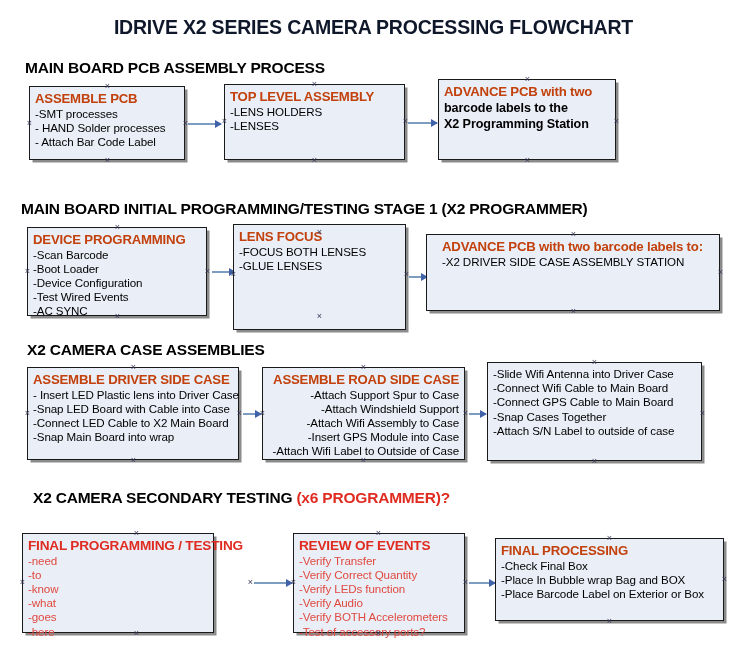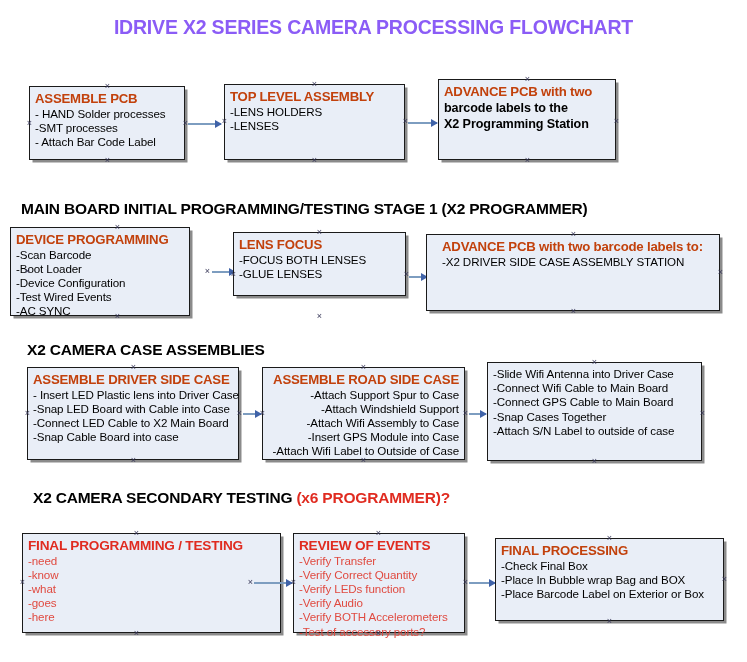--- a/index.html
+++ b/index.html
@@ -22,21 +22,21 @@
 
   
   .doc-title {
     position: absolute;
     left: 0; top: 16px;
     width: 747px;
     text-align: center;
     font-size: 19.5px;
     font-weight: bold;
     letter-spacing: -0.2px;
-    color: #8b5cf6;
+    color: #0f172a;
     white-space: nowrap;
   }
   .section-title {
     position: absolute;
     font-size: 15.5px;
     font-weight: bold;
     color: #000000;
     white-space: nowrap;
     letter-spacing: -0.2px;
   }
@@ -109,25 +109,28 @@
     border-bottom: 4px solid transparent;
   }
 </style>
 </head>
 <body>
 
 <div id="canvas">
 
   <div class="doc-title">IDRIVE X2  SERIES CAMERA PROCESSING FLOWCHART</div>
 
+  <div class="section-title" style="left:25px; top:59px;">
+    <span>MAIN BOARD PCB ASSEMBLY PROCESS</span>
+  </div>
 
   <div class="pbox" style="left:29px; top:86px; width:156px; height:74px;">
     <div class="hdr">ASSEMBLE PCB</div>
+    <div class="ln">-SMT processes</div>
     <div class="ln">- HAND Solder processes</div>
-    <div class="ln">-SMT processes</div>
     <div class="ln">- Attach Bar Code Label</div>
   </div>
   <div class="handle" style="left:104px; top:83px;"></div>
   <div class="handle" style="left:26px;  top:120px;"></div>
   <div class="handle" style="left:182px; top:120px;"></div>
   <div class="handle" style="left:104px; top:157px;"></div>
 
   <div class="conn" style="left:188px; top:123px; width:33px;"></div>
 
   <div class="pbox" style="left:224px; top:84px; width:181px; height:76px;">
@@ -148,36 +151,36 @@
     <div class="ln"> X2 Programming Station</div>
   </div>
   <div class="handle" style="left:524px; top:76px;"></div>
   <div class="handle" style="left:613px; top:118px;"></div>
   <div class="handle" style="left:524px; top:157px;"></div>
 
   <div class="section-title" style="left:21px; top:200px;">
     <span>MAIN BOARD INITIAL PROGRAMMING/TESTING STAGE 1 (X2 PROGRAMMER)</span>
   </div>
 
-  <div class="pbox" style="left:10px; top:227px; width:180px; height:89px;">
+  <div class="pbox" style="left:27px; top:227px; width:180px; height:89px;">
     <div class="hdr">DEVICE PROGRAMMING</div>
     <div class="ln">-Scan Barcode</div>
     <div class="ln">-Boot Loader</div>
     <div class="ln">-Device Configuration</div>
     <div class="ln">-Test Wired Events</div>
     <div class="ln">-AC SYNC</div>
   </div>
   <div class="handle" style="left:114px; top:224px;"></div>
   <div class="handle" style="left:24px;  top:268px;"></div>
   <div class="handle" style="left:204px; top:268px;"></div>
   <div class="handle" style="left:114px; top:313px;"></div>
 
   <div class="conn" style="left:212px; top:271px; width:23px;"></div>
 
-  <div class="pbox" style="left:233px; top:232px; width:173px; height:64px;">
+  <div class="pbox" style="left:233px; top:224px; width:173px; height:106px;">
     <div class="hdr">LENS FOCUS</div>
     <div class="ln">-FOCUS BOTH LENSES</div>
     <div class="ln">-GLUE LENSES</div>
   </div>
   <div class="handle" style="left:316px; top:229px;"></div>
   <div class="handle" style="left:230px; top:271px;"></div>
   <div class="handle" style="left:403px; top:271px;"></div>
   <div class="handle" style="left:316px; top:313px;"></div>
 
   <div class="conn" style="left:409px; top:276px; width:18px;"></div>
@@ -192,21 +195,21 @@
 
   <div class="section-title" style="left:27px; top:341px;">
     <span>X2 CAMERA CASE ASSEMBLIES</span>
   </div>
 
   <div class="pbox" style="left:27px; top:367px; width:212px; height:93px;">
     <div class="hdr">ASSEMBLE DRIVER SIDE CASE</div>
     <div class="ln">- Insert LED Plastic lens into Driver Case</div>
     <div class="ln">-Snap LED Board with Cable into Case</div>
     <div class="ln">-Connect LED Cable to X2 Main Board</div>
-    <div class="ln">-Snap Cable Board into case</div>
+    <div class="ln">-Snap Main Board into wrap</div>
   </div>
   <div class="handle" style="left:130px; top:364px;"></div>
   <div class="handle" style="left:24px;  top:410px;"></div>
   <div class="handle" style="left:236px; top:410px;"></div>
   <div class="handle" style="left:130px; top:457px;"></div>
 
   <div class="conn" style="left:243px; top:413px; width:18px;"></div>
 
   <div class="pbox" style="left:262px; top:367px; width:203px; height:93px;text-align:right;">
     <div class="hdr">ASSEMBLE ROAD SIDE CASE</div>
@@ -231,23 +234,24 @@
     <div class="ln">-Attach S/N Label to outside of case</div>
   </div>
   <div class="handle" style="left:591px; top:359px;"></div>
   <div class="handle" style="left:699px; top:410px;"></div>
   <div class="handle" style="left:591px; top:458px;"></div>
 
   <div class="section-title" style="left:33px; top:489px;">
     <span>X2 CAMERA SECONDARY TESTING </span><span class="accent">(x6 PROGRAMMER)?</span>
   </div>
 
-  <div class="pbox red" style="left:22px; top:533px; width:259px; height:100px;">
+  <div class="pbox red" style="left:22px; top:533px; width:192px; height:100px;">
     <div class="hdr">FINAL PROGRAMMING / TESTING</div>
     <div class="ln">-need</div>
+    <div class="ln">-to</div>
     <div class="ln">-know</div>
     <div class="ln">-what</div>
     <div class="ln">-goes</div>
     <div class="ln">-here</div>
   </div>
   <div class="handle" style="left:133px; top:530px;"></div>
   <div class="handle" style="left:19px;  top:579px;"></div>
   <div class="handle" style="left:247px; top:579px;"></div>
   <div class="handle" style="left:133px; top:630px;"></div>
 

